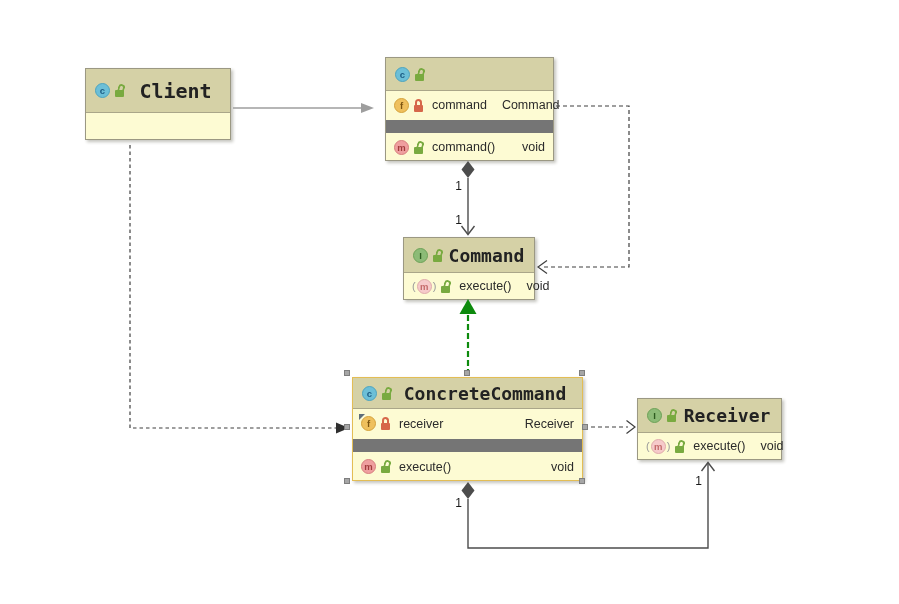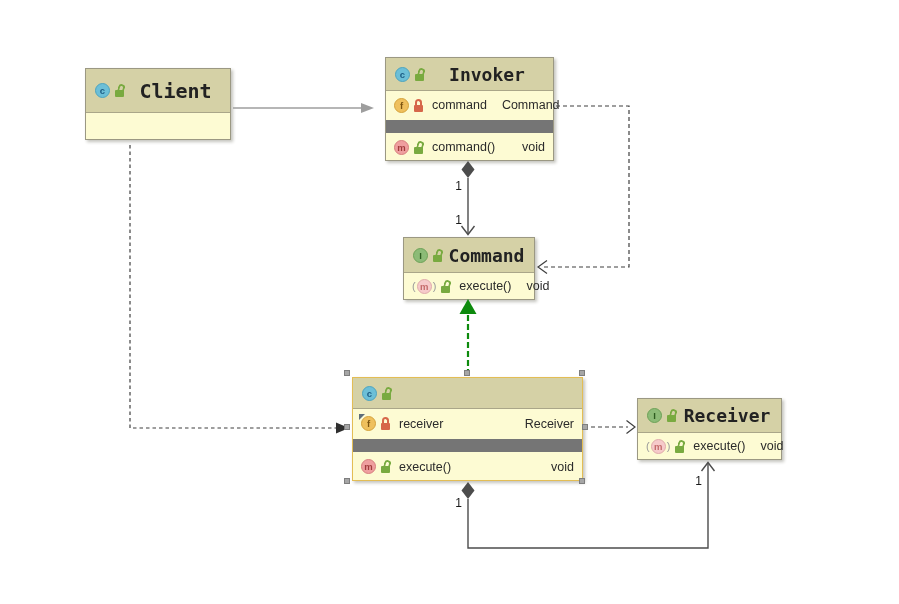--- a/index.html
+++ b/index.html
@@ -126,21 +126,20 @@
     <div class="box-body-empty"></div>
   </div>
 
   <div class="uml-box" style="left:385px; top:57px; width:169px;">
     <div class="box-header" style="height:33px; font-size:18px;">
       <span class="ic ic-class">c</span>
       <span class="lock lock-open">
           <i class="sh"></i>
           <i class="bd"></i>
         </span>
-      <span class="box-title">Invoker</span>
     </div>
     <div class="member-row" style="height:28px;">
       <span class="ic ic-field">f</span>
       <span class="lock lock-closed">
           <i class="sh"></i>
           <i class="bd"></i>
         </span>
       <span class="m-name">command</span>
       <span class="m-type">Command</span>
     </div>
@@ -178,20 +177,21 @@
     </div>
   </div>
 
   <div class="uml-box selected" style="left:352px; top:377px; width:231px;">
     <div class="box-header" style="height:31px; font-size:18px;">
       <span class="ic ic-class">c</span>
       <span class="lock lock-open">
           <i class="sh"></i>
           <i class="bd"></i>
         </span>
+      <span class="box-title">ConcreteCommand</span>
     </div>
     <div class="member-row" style="height:29px;">
       <span class="ic ic-field final">f</span>
       <span class="lock lock-closed">
           <i class="sh"></i>
           <i class="bd"></i>
         </span>
       <span class="m-name">receiver</span>
       <span class="m-type">Receiver</span>
     </div>

